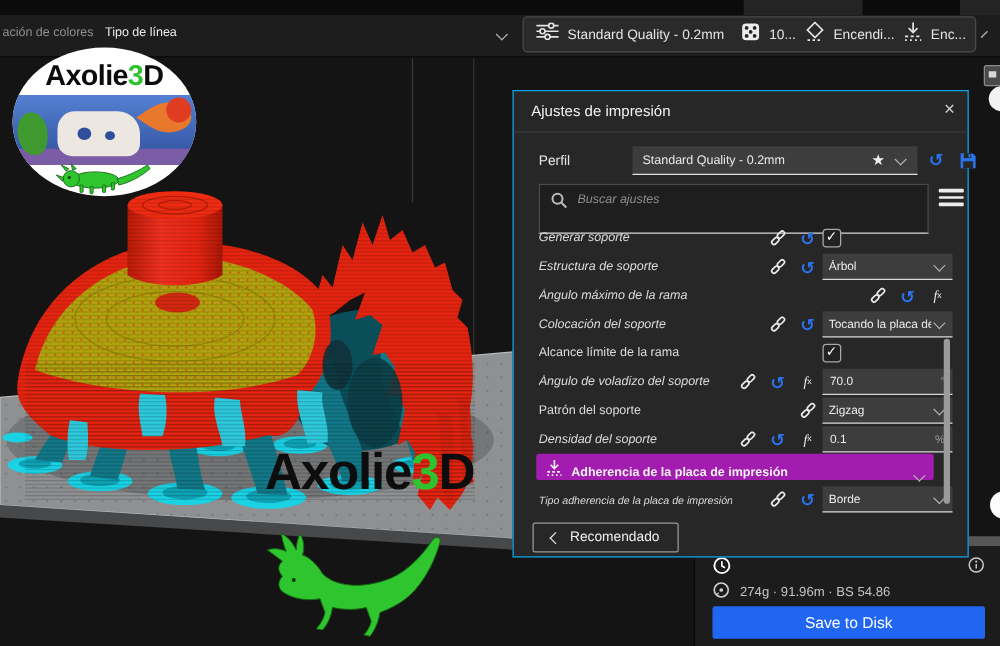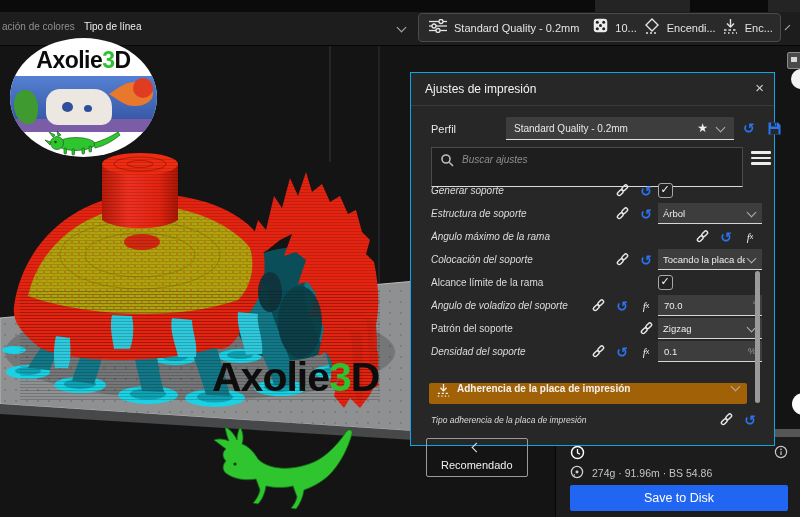--- a/index.html
+++ b/index.html
@@ -84,26 +84,26 @@
   .checkbox.checked::after{content:"✓";position:absolute;left:1.5px;top:-1px;color:#fff;font-size:11px;}
   .dd{position:relative;width:100%;height:21px;background:#3d3d3d;border-bottom:1px solid #d6d6d6;
       box-sizing:border-box;}
   .dd .txt{position:absolute;left:5px;top:5px;font-size:9.5px;color:#ececec;white-space:nowrap;
            overflow:hidden;max-width:82px;}
   .dd .chev{position:absolute;right:7px;top:6px;}
   .field{position:relative;width:100%;height:21px;background:#3d3d3d;border-bottom:1px solid #d6d6d6;
          box-sizing:border-box;}
   .field .txt{position:absolute;left:6px;top:5px;font-size:9.5px;color:#ececec;}
   .field .unit{position:absolute;right:6px;top:5px;font-size:9px;color:#9a9a9a;}
-  .cat-bar{height:21px;margin:20px 27px 4px 18px;background:#a16207;border-radius:2px;
-           display:flex;align-items:flex-start;padding:0 8px;gap:7px;}
+  .cat-bar{height:21px;margin:0 27px 4px 18px;background:#a21caf;border-radius:2px;
+           display:flex;align-items:flex-end;padding:0 8px;gap:7px;}
   .cat-bar .cat-txt{flex:1;font-weight:bold;font-size:10px;color:#f2f2f2;}
   .recommended{margin:7px 0 0 15px;display:inline-flex;align-items:center;gap:8px;
                border:1px solid #9a9a9a;border-radius:2px;padding:5px 14px;background:transparent;
-               color:#f0f0f0;font-size:11px;font-family:"Liberation Sans",sans-serif;flex-direction:column;}
+               color:#f0f0f0;font-size:11px;font-family:"Liberation Sans",sans-serif;}
   .chev-left{display:inline-block;width:6px;height:6px;border-left:1.6px solid #e8e8e8;
              border-bottom:1.6px solid #e8e8e8;transform:rotate(45deg);}
   .panel-scrollbar{position:absolute;left:344px;top:198px;width:5px;height:132px;background:#9a9a9a;
                    border-radius:3px;}
   
   .splitter{position:absolute;left:410px;top:429px;width:390px;height:8px;background:#565656;z-index:18;}
   .splitter .handle{position:absolute;left:178px;top:2px;width:26px;height:4px;background:#838383;border-radius:2px;}
   
   .output{position:absolute;left:555px;top:437px;width:245px;height:80px;background:#1c1c1c;
           border-left:1px solid #060606;box-sizing:border-box;z-index:18;}
@@ -571,20 +571,26 @@
         <span class="slot">
             <svg width="13" height="13" viewBox="0 0 13 13">
               <g stroke="#e8e8e8" stroke-width="1.4" fill="none">
                 <rect x="1" y="7" width="6.5" height="3.6" rx="1.8" transform="rotate(-45 4.25 8.8)"></rect>
                 <rect x="5.5" y="1.9" width="6.5" height="3.6" rx="1.8" transform="rotate(-45 8.75 3.7)"></rect>
               </g>
             </svg>
           </span>
         <span class="slot ic-reset">↺</span>
         </span>
+      <span class="ctl">
+          <span class="dd">
+            <span class="txt">Borde</span>
+            <span class="chev"></span>
+          </span>
+        </span>
     </div>
 
     <button class="recommended">
       <span class="chev-left"></span>
       <span>Recomendado</span>
     </button>
   </div>
 
   <div class="panel-scrollbar"></div>
 </div>

